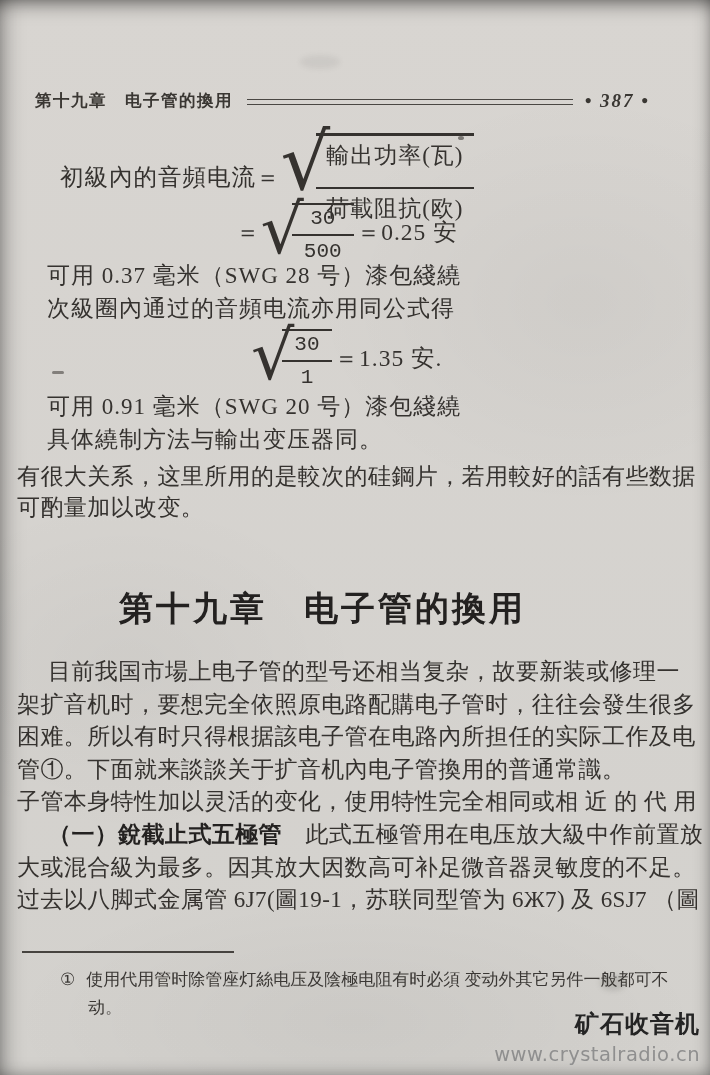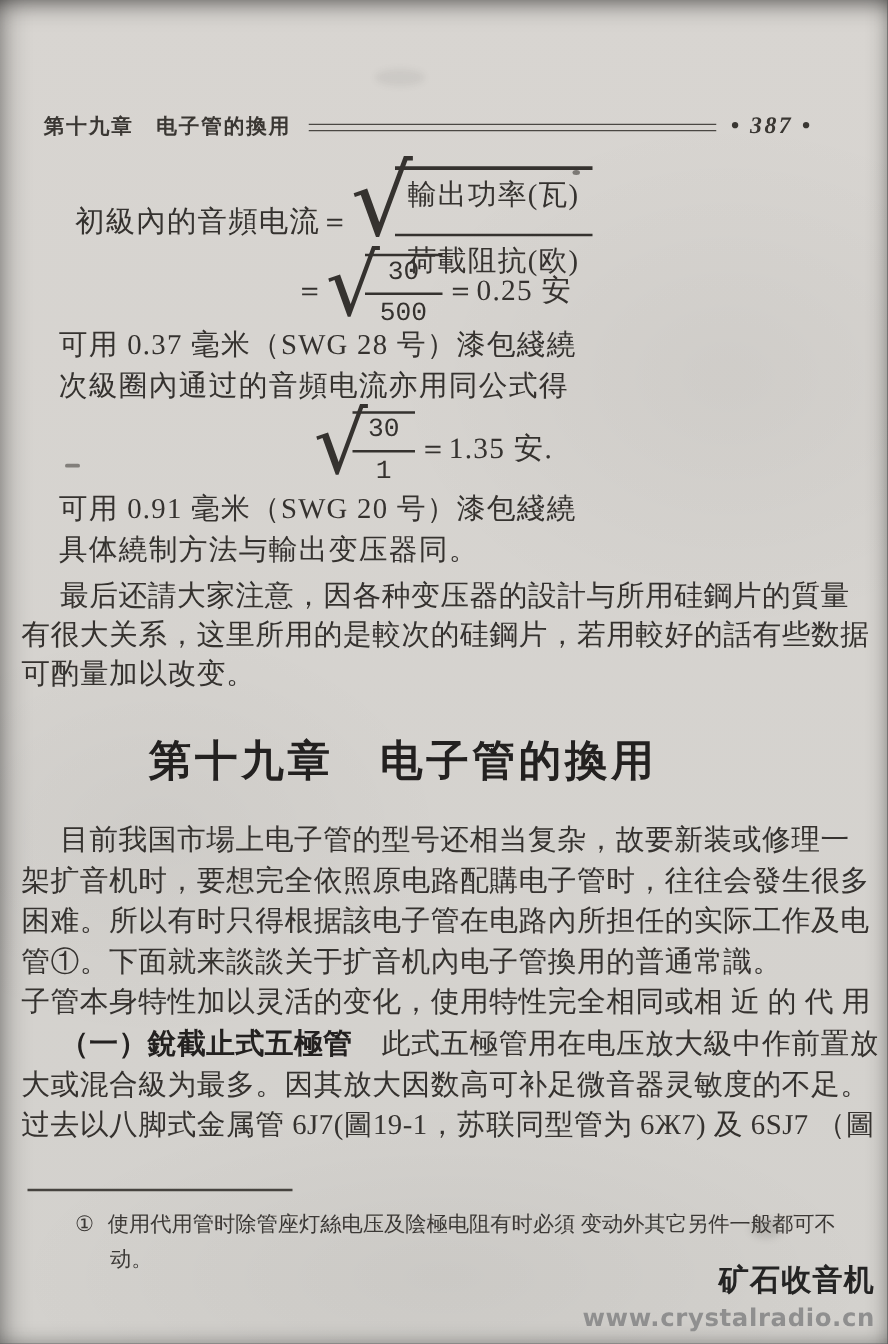--- a/index.html
+++ b/index.html
@@ -67,21 +67,21 @@
   
   .fn-rule{position:absolute;top:951px;left:22px;width:212px;height:2px;background:#46433f;}
   .fn{position:absolute;top:966px;left:60px;width:640px;font-size:17px;line-height:28px;color:#3b3835;}
   .fn-l1{display:flex;white-space:nowrap;}
   .fn-marker{margin-right:11px;}
   .fn-l2{margin-left:28px;}
 
   
   .wm{position:absolute;top:1004px;right:10px;text-align:right;font-family:"DejaVu Sans","Liberation Sans",sans-serif;}
   .wm-name{font-size:24px;font-weight:bold;letter-spacing:1px;color:var(--watermark-name,#242424);line-height:40px;}
-  .wm-url{font-size:19.5px;font-weight:bold;letter-spacing:0.5px;color:var(--watermark-url,#8f8f8f);line-height:22px;}
+  .wm-url{font-size:19.5px;font-weight:normal;letter-spacing:0.5px;color:var(--watermark-url,#8f8f8f);line-height:22px;}
 
   
   .smudge{position:absolute;border-radius:50%;background:rgba(60,55,50,0.14);filter:blur(2.5px);}
   .s1{left:458px;top:136px;width:6px;height:4px;background:rgba(50,46,42,0.55);filter:blur(0.6px);}
   .s2{left:52px;top:371px;width:12px;height:3px;border-radius:2px;background:rgba(45,42,38,0.5);filter:blur(0.5px);}
   .s3{left:600px;top:975px;width:26px;height:16px;}
   .s4{left:300px;top:55px;width:40px;height:14px;background:rgba(60,55,50,0.07);}
 </style>
 </head>
 <body>
@@ -128,21 +128,20 @@
         <span class="den">1</span>
       </span>
     </span>
     <span class="f-text post">＝1.35 安.</span>
   </div>
 
   <div class="tline t3">可用 0.91 毫米（SWG 20 号）漆包綫繞</div>
   <div class="tline t4">具体繞制方法与輸出变压器同。</div>
 
   <div class="para note">
-    <div class="ln indent">最后还請大家注意，因各种变压器的設計与所用硅鋼片的質量</div>
     <div class="ln">有很大关系，这里所用的是較次的硅鋼片，若用較好的話有些数据</div>
     <div class="ln">可酌量加以改变。</div>
   </div>
 
   <div class="chapter-title">第十九章　电子管的換用</div>
 
   <div class="para intro">
     <div class="ln indent">目前我国市場上电子管的型号还相当复杂，故要新装或修理一</div>
     <div class="ln">架扩音机时，要想完全依照原电路配購电子管时，往往会發生很多</div>
     <div class="ln">困难。所以有时只得根据該电子管在电路內所担任的实际工作及电</div>

